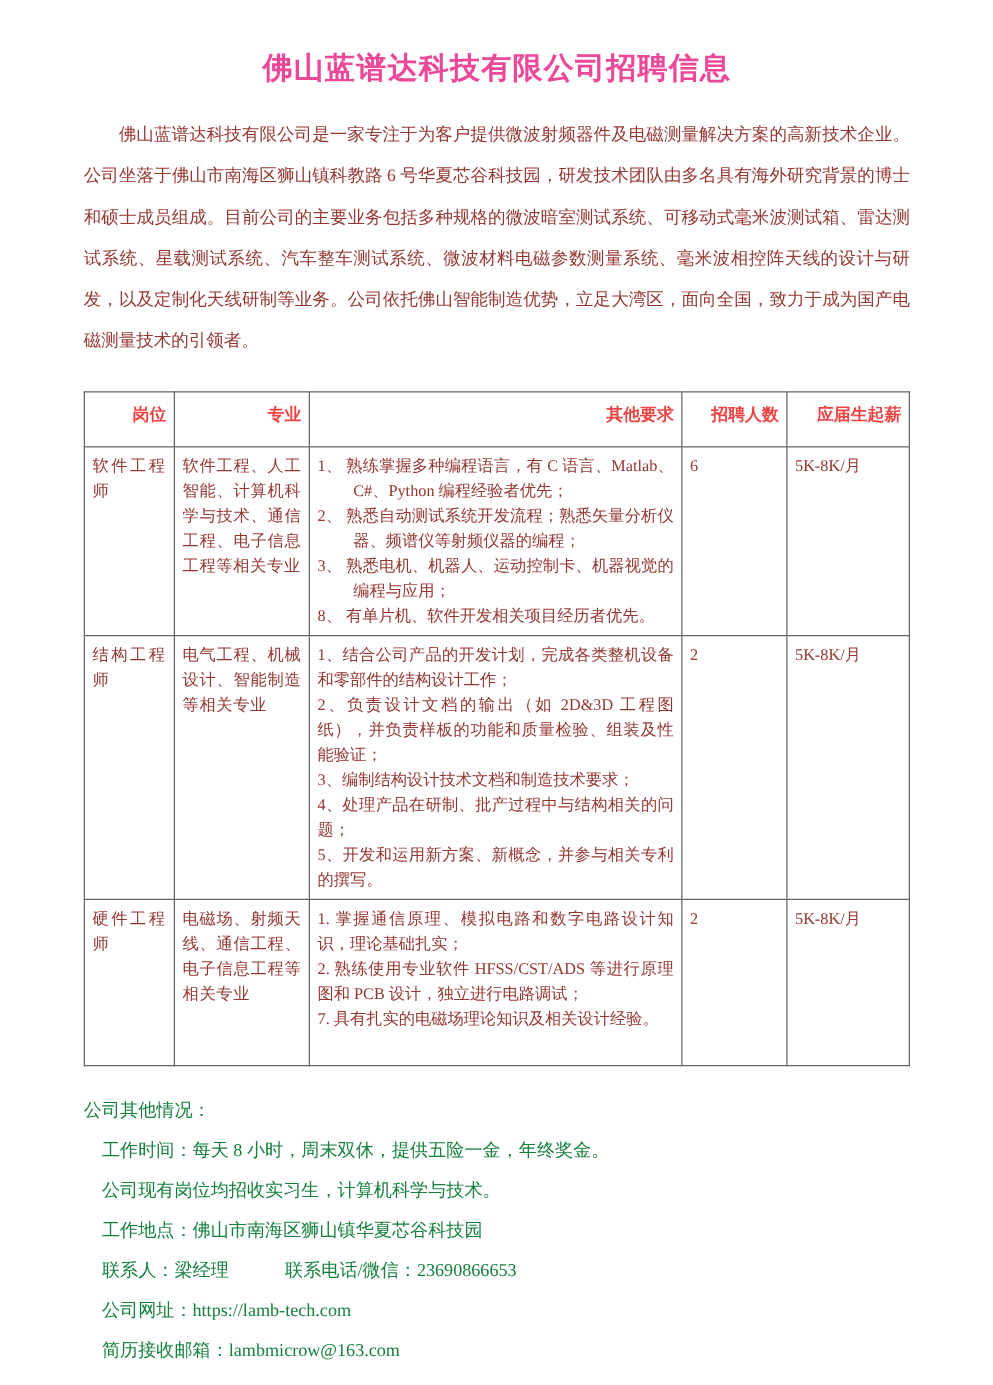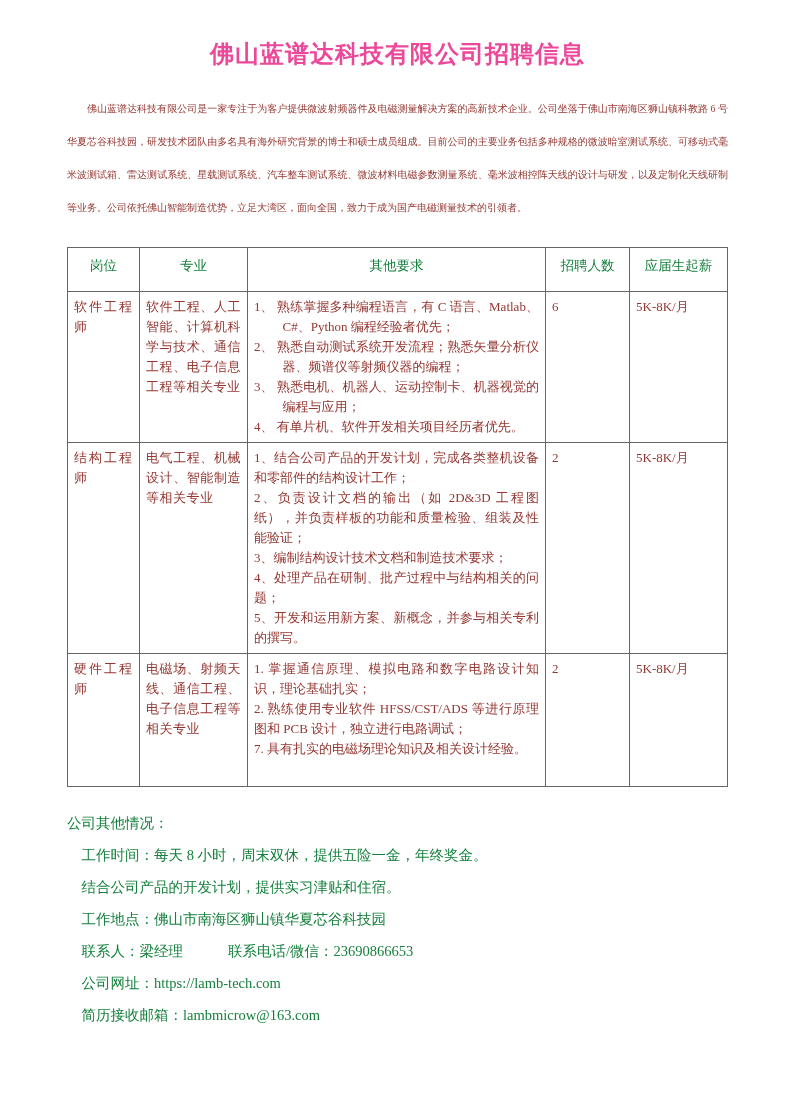--- a/index.html
+++ b/index.html
@@ -15,21 +15,21 @@
     margin:0 0 22px 0;
     text-align:center;
     color:#ec4899;
     font-size:24px;
     font-weight:700;
     letter-spacing:1px;
     font-family:"DejaVu Sans","Liberation Sans",sans-serif;
   }
   .intro {
     margin:0 0 23px 0;
-    font-size:10px;
+    font-size:14px;
     line-height:33px;
     color:#943732;
     text-align:justify;
     text-justify:inter-character;
     text-indent:2em;
     word-break:break-all;
   }
   table.jobs {
     border-collapse:collapse;
     table-layout:fixed;
@@ -41,24 +41,24 @@
   table.jobs th, table.jobs td {
     border:1px solid #666666;
     vertical-align:top;
     padding:5px 6px;
     line-height:20px;
     box-sizing:border-box;
     word-break:break-all;
   }
   table.jobs th {
     height:44px;
-    font-weight:400;
+    font-weight:700;
     font-size:13.5px;
-    color:#15803d;
-    text-align:center;
+    color:#ef4444;
+    text-align:right;
     padding-top:8px;
   }
   tr.row-1 td { height:143px; }
   tr.row-2 td { height:202px; }
   tr.row-3 td { height:133px; }
   td.cell-pos   { text-align:justify; text-justify:inter-character; letter-spacing:1px; }
   td.cell-major { text-align:justify; text-justify:inter-character; letter-spacing:0.5px; }
   td.cell-req   { }
   .req-item { text-align:justify; text-justify:inter-character; }
   .req-item.hang { padding-left:2.2em; text-indent:-2.2em; }
@@ -95,21 +95,21 @@
       </tr>
     </thead>
     <tbody>
       <tr class="row-1">
         <td class="cell-pos">软件工程师</td>
         <td class="cell-major">软件工程、人工智能、计算机科学与技术、通信工程、电子信息工程等相关专业</td>
         <td class="cell-req">
           <div class="req-item hang">1、 熟练掌握多种编程语言，有 C 语言、Matlab、C#、Python 编程经验者优先；</div>
           <div class="req-item hang">2、 熟悉自动测试系统开发流程；熟悉矢量分析仪器、频谱仪等射频仪器的编程；</div>
           <div class="req-item hang">3、 熟悉电机、机器人、运动控制卡、机器视觉的编程与应用；</div>
-          <div class="req-item hang">4、 有单片机、软件开发相关项目经历者优先。</div>
+          <div class="req-item hang">8、 有单片机、软件开发相关项目经历者优先。</div>
         </td>
         <td class="cell-num">6</td>
         <td class="cell-sal">5K-8K/月</td>
       </tr>
       <tr class="row-2">
         <td class="cell-pos">结构工程师</td>
         <td class="cell-major">电气工程、机械设计、智能制造等相关专业</td>
         <td class="cell-req">
           <div class="req-item">1、结合公司产品的开发计划，完成各类整机设备和零部件的结构设计工作；</div>
           <div class="req-item">2、负责设计文档的输出（如 2D&amp;3D 工程图纸），并负责样板的功能和质量检验、组装及性能验证；</div>
@@ -130,21 +130,21 @@
         </td>
         <td class="cell-num">2</td>
         <td class="cell-sal">5K-8K/月</td>
       </tr>
     </tbody>
   </table>
 
   <div class="other">
     <div class="line">公司其他情况：</div>
     <div class="line ind">工作时间：每天 8 小时，周末双休，提供五险一金，年终奖金。</div>
-    <div class="line ind">结合公司产品的开发计划，提供实习津贴和住宿。</div>
+    <div class="line ind">公司现有岗位均招收实习生，计算机科学与技术。</div>
     <div class="line ind">工作地点：佛山市南海区狮山镇华夏芯谷科技园</div>
     <div class="line ind">
       <span>联系人：梁经理</span><span class="contact-gap"></span><span>联系电话/微信：23690866653</span>
     </div>
     <div class="line ind">公司网址：https://lamb-tech.com</div>
     <div class="line ind">简历接收邮箱：lambmicrow@163.com</div>
   </div>
 
 </div>
 

